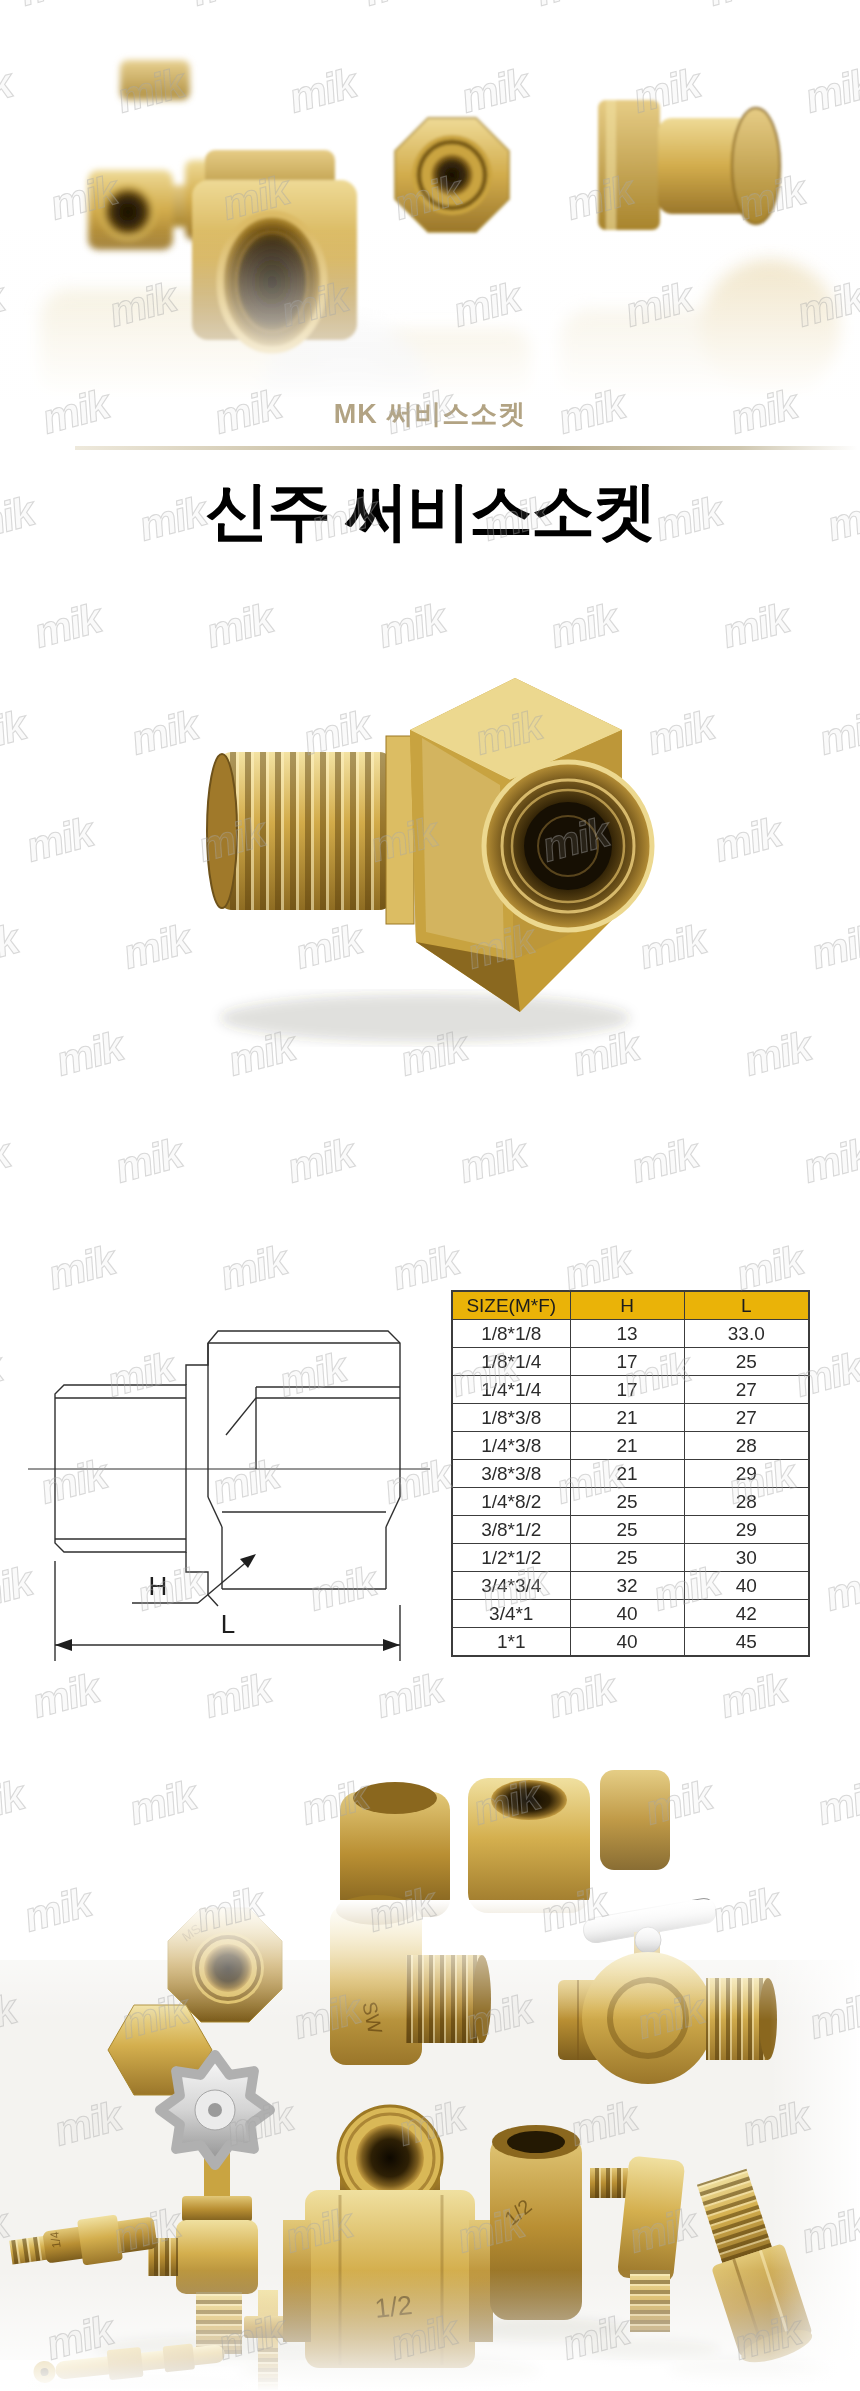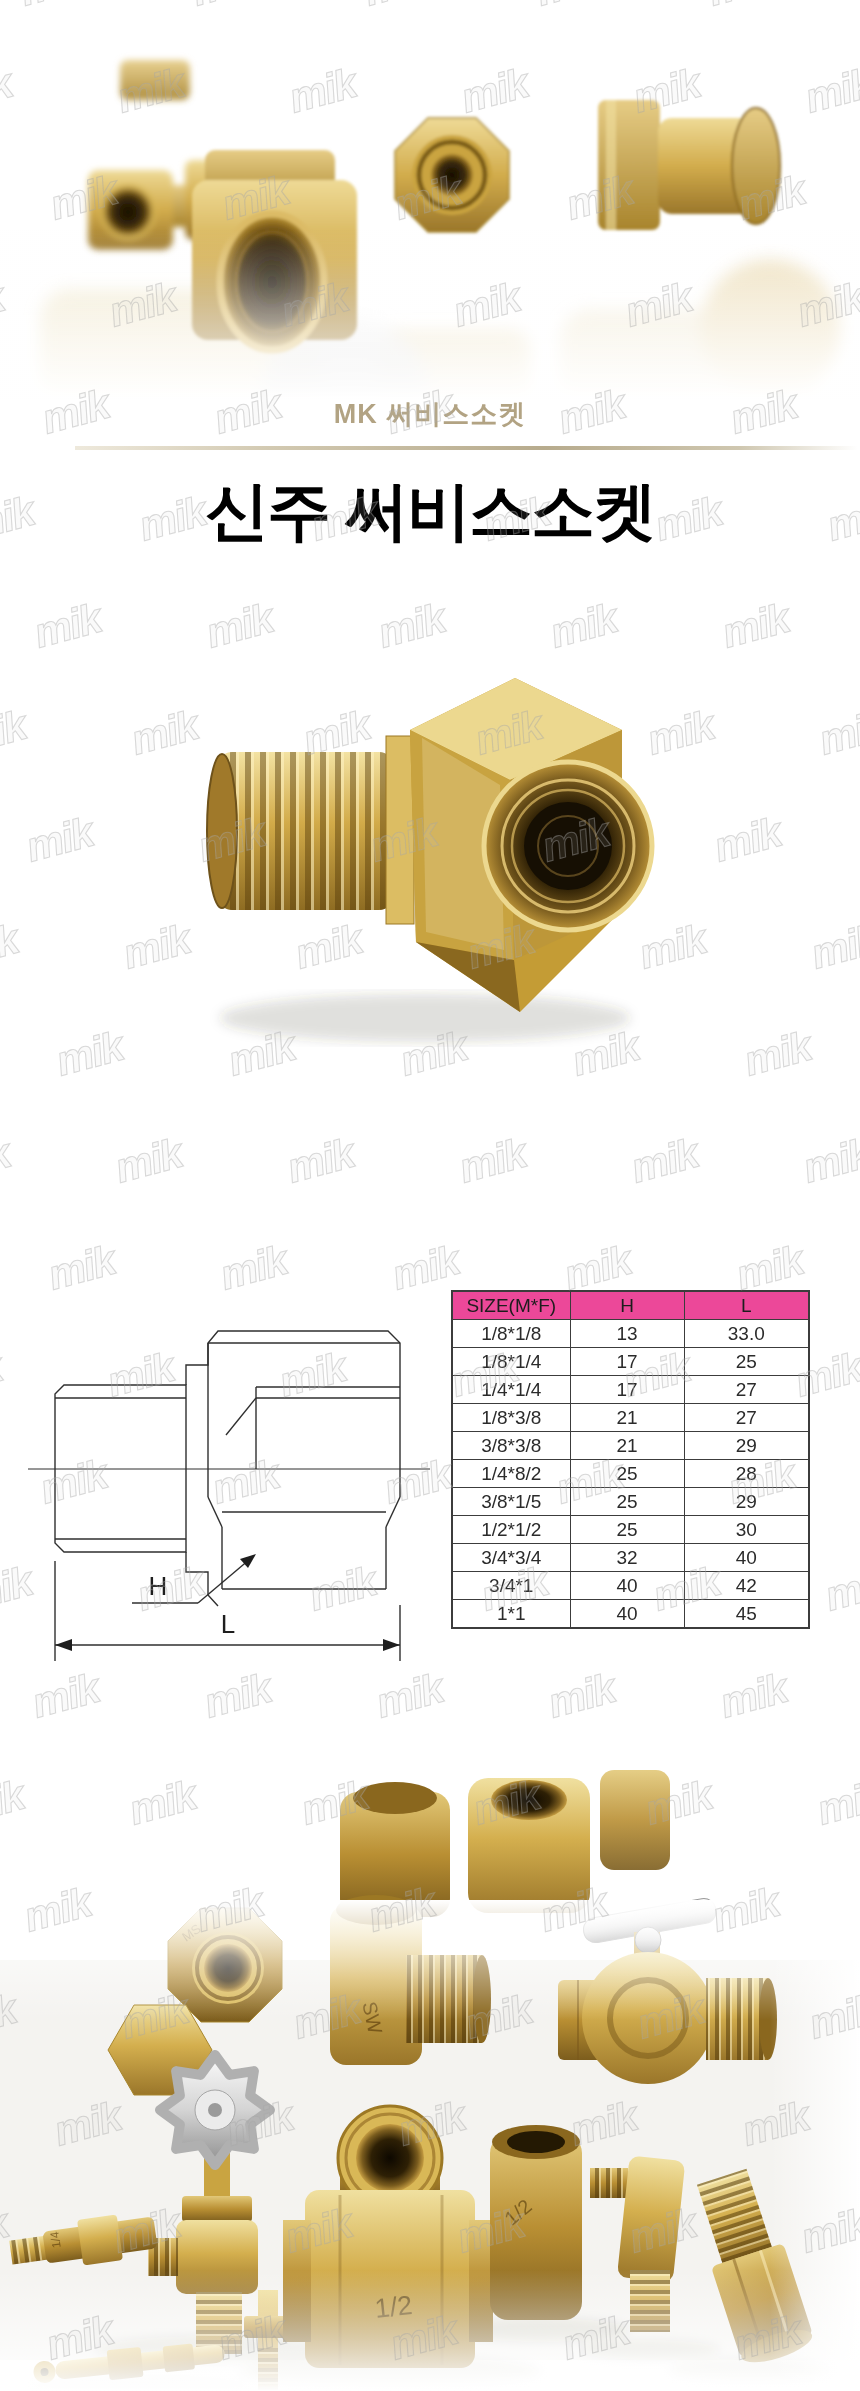--- a/index.html
+++ b/index.html
@@ -39,21 +39,21 @@
   table.size-table{
     position:absolute;left:451px;top:1290px;width:357px;z-index:3;
     border-collapse:collapse;table-layout:fixed;
     font-size:19px;color:#2b2b2b;background:#fff;
   }
   table.size-table th,table.size-table td{
     border:1px solid #3c3c3c;text-align:center;height:27px;padding:0;
     font-weight:normal;
   }
   table.size-table{border:2px solid #3c3c3c;}
-  table.size-table thead th{background:#ec4899;color:#1d1d1d;}
+  table.size-table thead th{background:#eab308;color:#1d1d1d;}
   svg text{font-family:"Liberation Sans",sans-serif;}
 </style>
 </head>
 <body>
 
 <div class="page">
 
   <svg class="layer-photo" style="left:0;top:0" width="860" height="400" viewBox="0 0 860 400">
     <defs>
       <linearGradient id="tbr" x1="0" y1="0" x2="0" y2="1">
@@ -271,31 +271,36 @@
           <td>1/4*1/4</td>
           <td>17</td>
           <td>27</td>
         </tr>
         <tr>
           <td>1/8*3/8</td>
           <td>21</td>
           <td>27</td>
         </tr>
         <tr>
+          <td>1/4*3/8</td>
+          <td>21</td>
+          <td>28</td>
+        </tr>
+        <tr>
           <td>3/8*3/8</td>
           <td>21</td>
           <td>29</td>
         </tr>
         <tr>
           <td>1/4*8/2</td>
           <td>25</td>
           <td>28</td>
         </tr>
         <tr>
-          <td>3/8*1/5</td>
+          <td>3/8*1/2</td>
           <td>25</td>
           <td>29</td>
         </tr>
         <tr>
           <td>1/2*1/2</td>
           <td>25</td>
           <td>30</td>
         </tr>
         <tr>
           <td>3/4*3/4</td>

